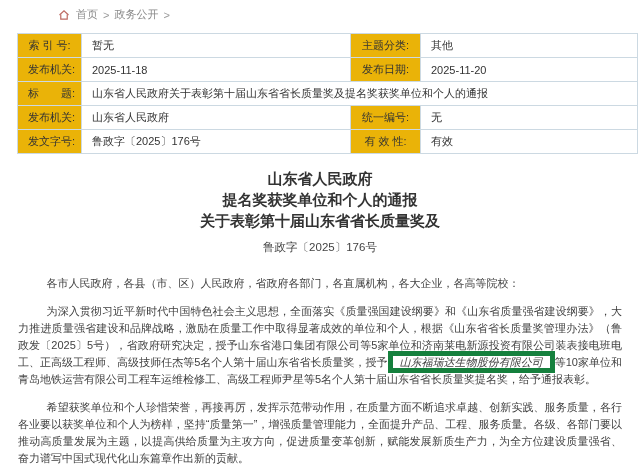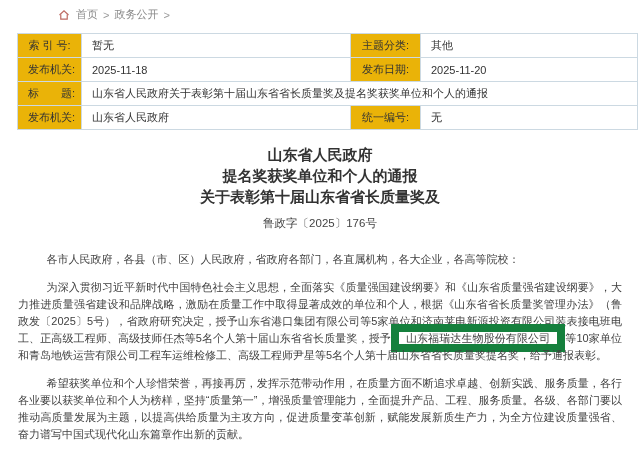--- a/index.html
+++ b/index.html
@@ -64,24 +64,25 @@
     line-height: 17px;
   }
   p.para {
     font-size: 11px; color: #3f3f3f;
     line-height: 17px;
     text-align: justify;
     text-indent: 2.6em;
     margin: 11px 0 0 0;
   }
   .red-box {
-    border: 8px solid #15803d;
+    border: 5px solid #15803d;
     padding: 0 7px;
     -webkit-box-decoration-break: clone;
     box-decoration-break: clone;
+    font-style: italic;
   }
 </style>
 </head>
 <body>
 
 <div class="breadcrumb">
   <span class="home-icon">
     <svg width="12" height="12" viewBox="0 0 16 16" fill="none" stroke="#bd6a62" stroke-width="1.6">
       <path d="M2 8 L8 2.5 L14 8"></path>
       <path d="M3.7 7.2 V13.5 H12.3 V7.2"></path>
@@ -110,20 +111,26 @@
   <tr>
     <td class="lbl">标　　题:</td>
     <td colspan="3">山东省人民政府关于表彰第十届山东省省长质量奖及提名奖获奖单位和个人的通报</td>
   </tr>
   <tr>
     <td class="lbl">发布机关:</td>
     <td class="val1">山东省人民政府</td>
     <td class="lbl lbl2">统一编号:</td>
     <td>无</td>
   </tr>
+  <tr>
+    <td class="lbl">发文字号:</td>
+    <td class="val1">鲁政字〔2025〕176号</td>
+    <td class="lbl lbl2">有 效 性:</td>
+    <td class="valid">有效</td>
+  </tr>
 </tbody>
   </table>
 
 <div class="doc">
   <div class="doc-title">
     <div>山东省人民政府</div>
     <div>提名奖获奖单位和个人的通报</div>
     <div>关于表彰第十届山东省省长质量奖及</div>
   </div>
   <div class="doc-number">鲁政字〔2025〕176号</div>

